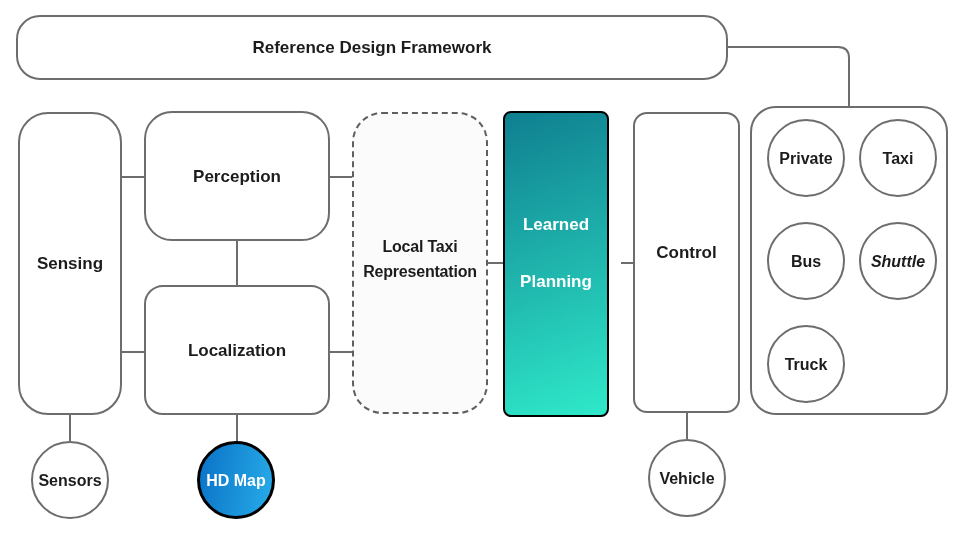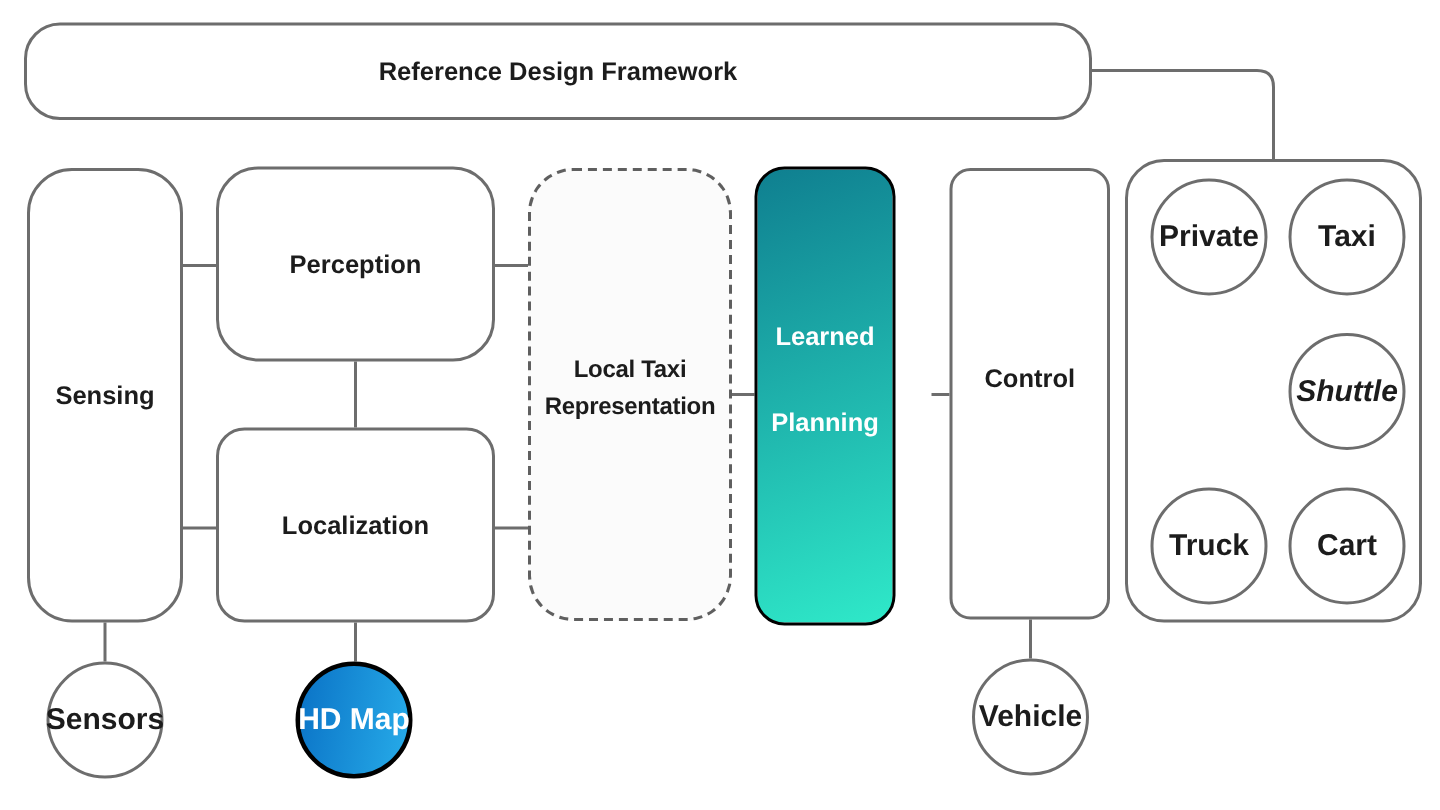--- a/index.html
+++ b/index.html
@@ -62,43 +62,43 @@
     width: 136px; height: 302px;
     border-radius: 30px;
     border: 2px dashed var(--dash-line, #5f5f5f);
     background: var(--dashed-bg, #fbfbfb);
     font-size: 16px;
     letter-spacing: -0.2px;
     padding-bottom: 8px;
   }
   .planning {
     left: 503px; top: 111px;
-    width: 94px; height: 306px;
-    border-radius: 20px;
+    width: 106px; height: 306px;
+    border-radius: 8px;
     border: 2.5px solid var(--planning-border, #000000);
     background: linear-gradient(160deg, var(--planning-grad-start, #0f7f90) 0%, var(--planning-grad-end, #2fe9c9) 100%);
     color: var(--light-text, #ffffff);
     padding-bottom: 22px;
     gap: 32px;
   }
   .control {
     left: 633px; top: 112px;
     width: 107px; height: 301px;
     border-radius: 14px;
     padding-bottom: 20px;
   }
   .panel {
     left: 750px; top: 106px;
     width: 198px; height: 309px;
     border-radius: 26px;
   }
   .circle {
     border-radius: 50%;
     width: 78px; height: 78px;
-    font-size: 20px;
+    font-size: 16px;
     white-space: nowrap;
   }
   .c-private { left: 767px; top: 119px; }
   .c-taxi    { left: 859px; top: 119px; }
   .c-bus     { left: 767px; top: 222px; }
   .c-shuttle { left: 859px; top: 222px; font-style: italic; }
   .c-truck   { left: 767px; top: 325px; }
   .c-cart    { left: 859px; top: 325px; }
   .c-sensors { left: 31px;  top: 441px; width: 78px; height: 78px; }
   .c-vehicle { left: 648px; top: 439px; width: 78px; height: 78px; }
@@ -161,28 +161,28 @@
   </div>
 
   <div class="node panel"></div>
 
   <div class="node circle c-private">
     <span>Private</span>
   </div>
   <div class="node circle c-taxi">
     <span>Taxi</span>
   </div>
+  <div class="node circle c-bus">
+    <span>Bus</span>
+  </div>
   <div class="node circle c-shuttle">
     <span>Shuttle</span>
   </div>
   <div class="node circle c-truck">
     <span>Truck</span>
-  </div>
-  <div class="node circle c-cart">
-    <span>Cart</span>
   </div>
 
   <div class="node circle c-sensors">
     <span>Sensors</span>
   </div>
   <div class="node circle c-hdmap">
     <span>HD Map</span>
   </div>
   <div class="node circle c-vehicle">
     <span>Vehicle</span>

